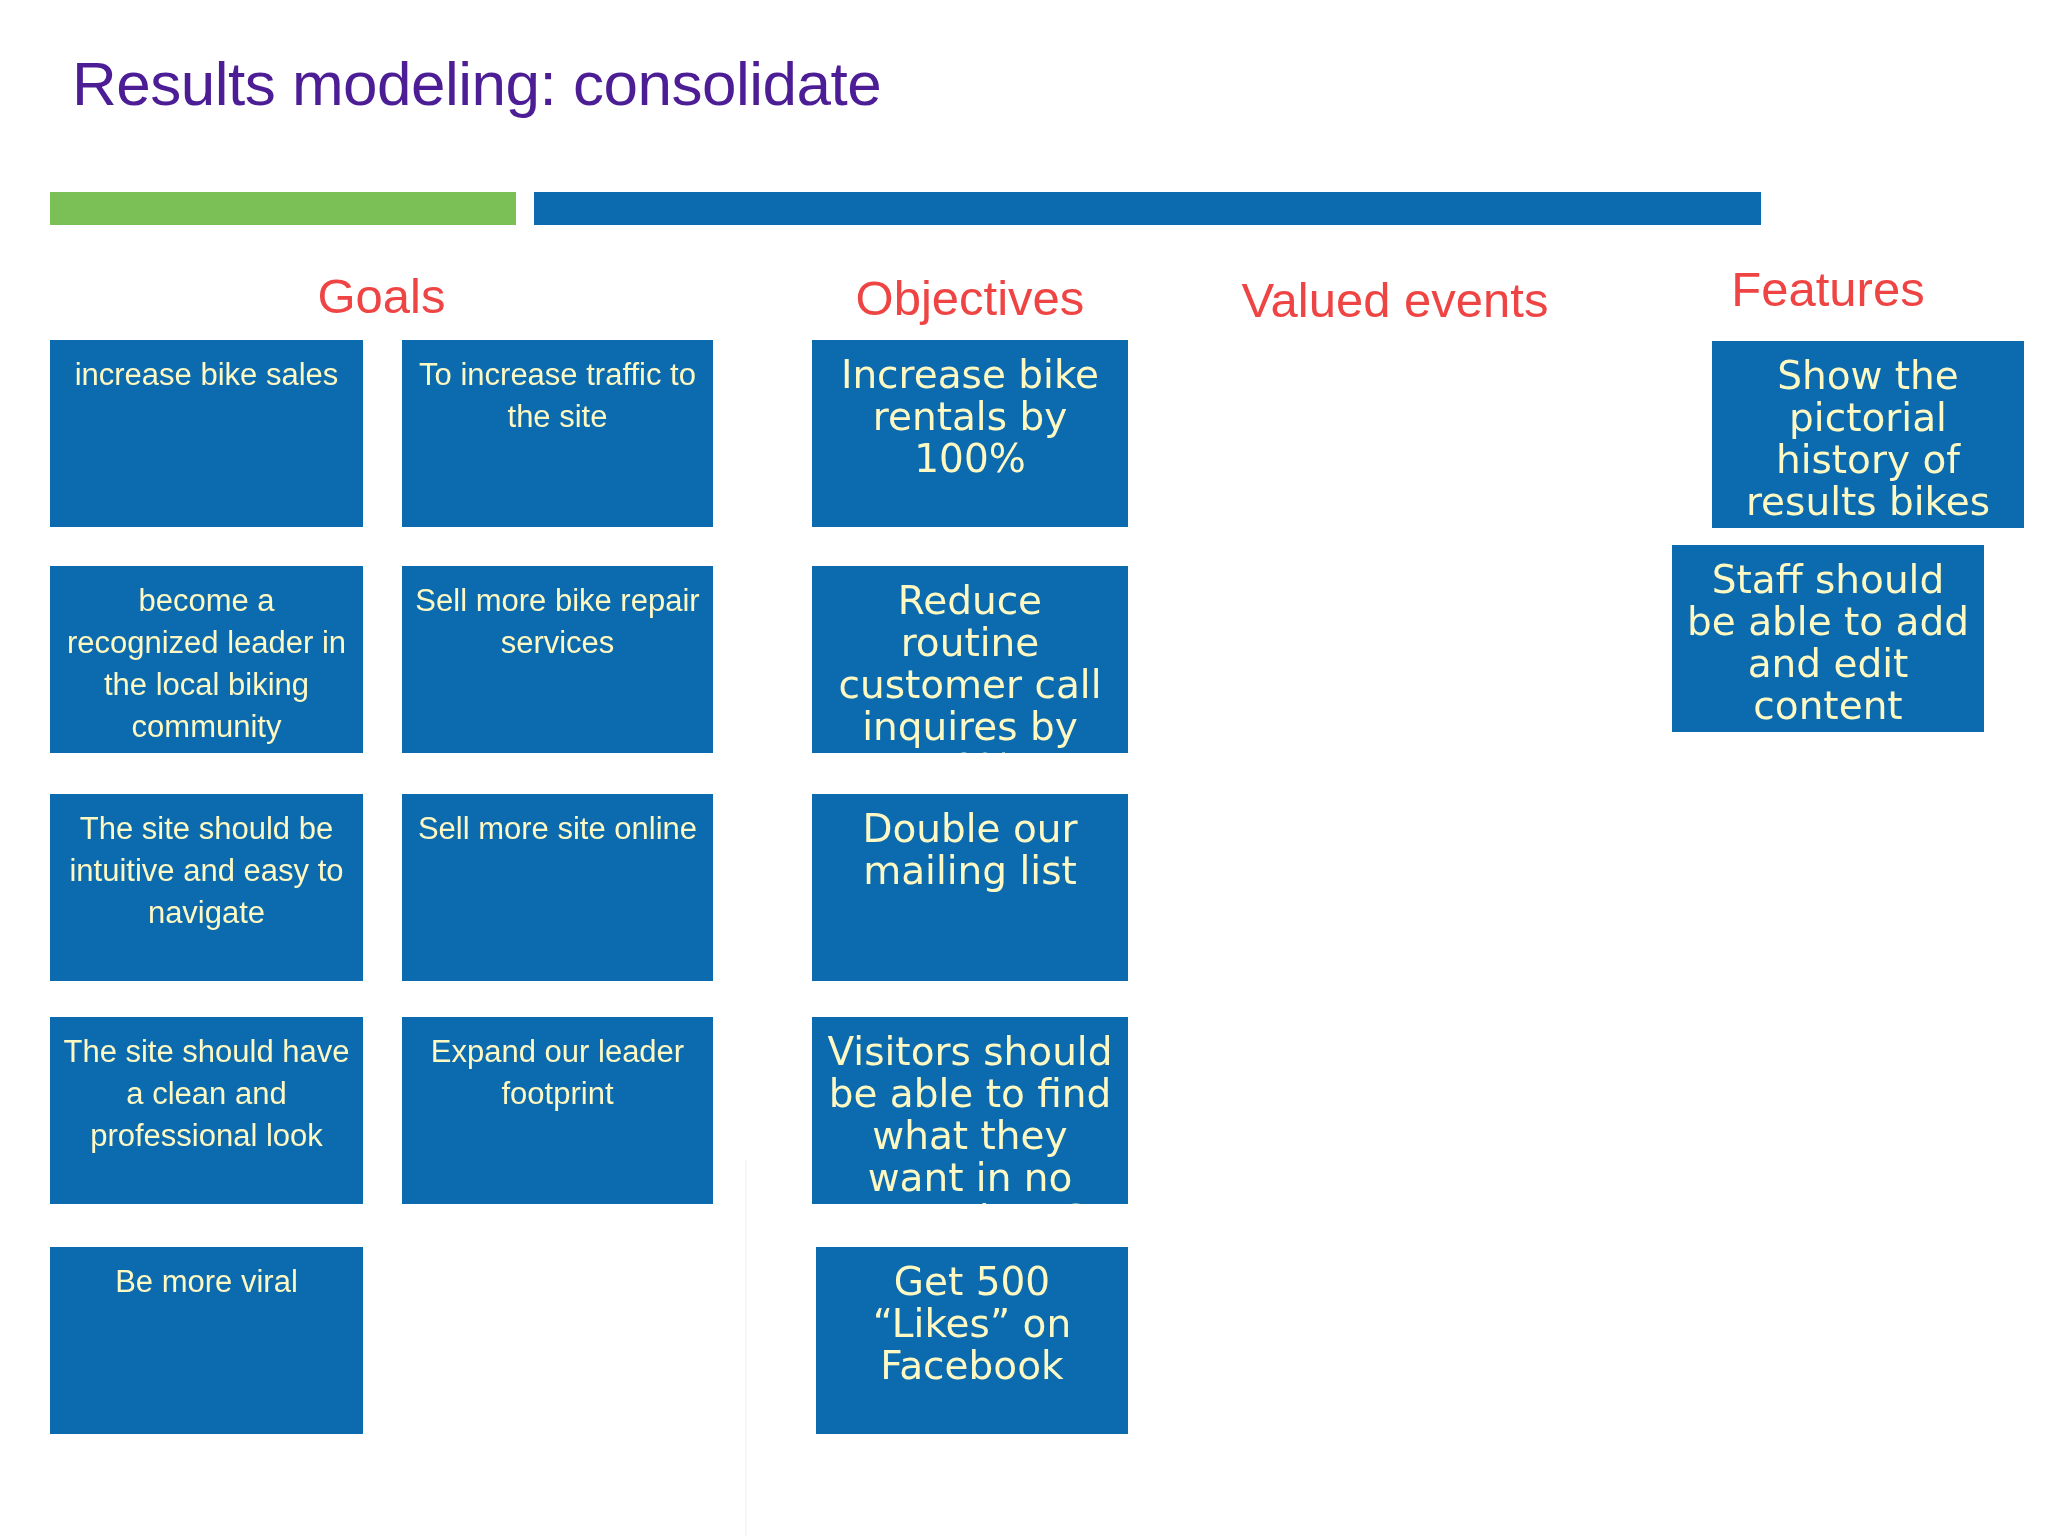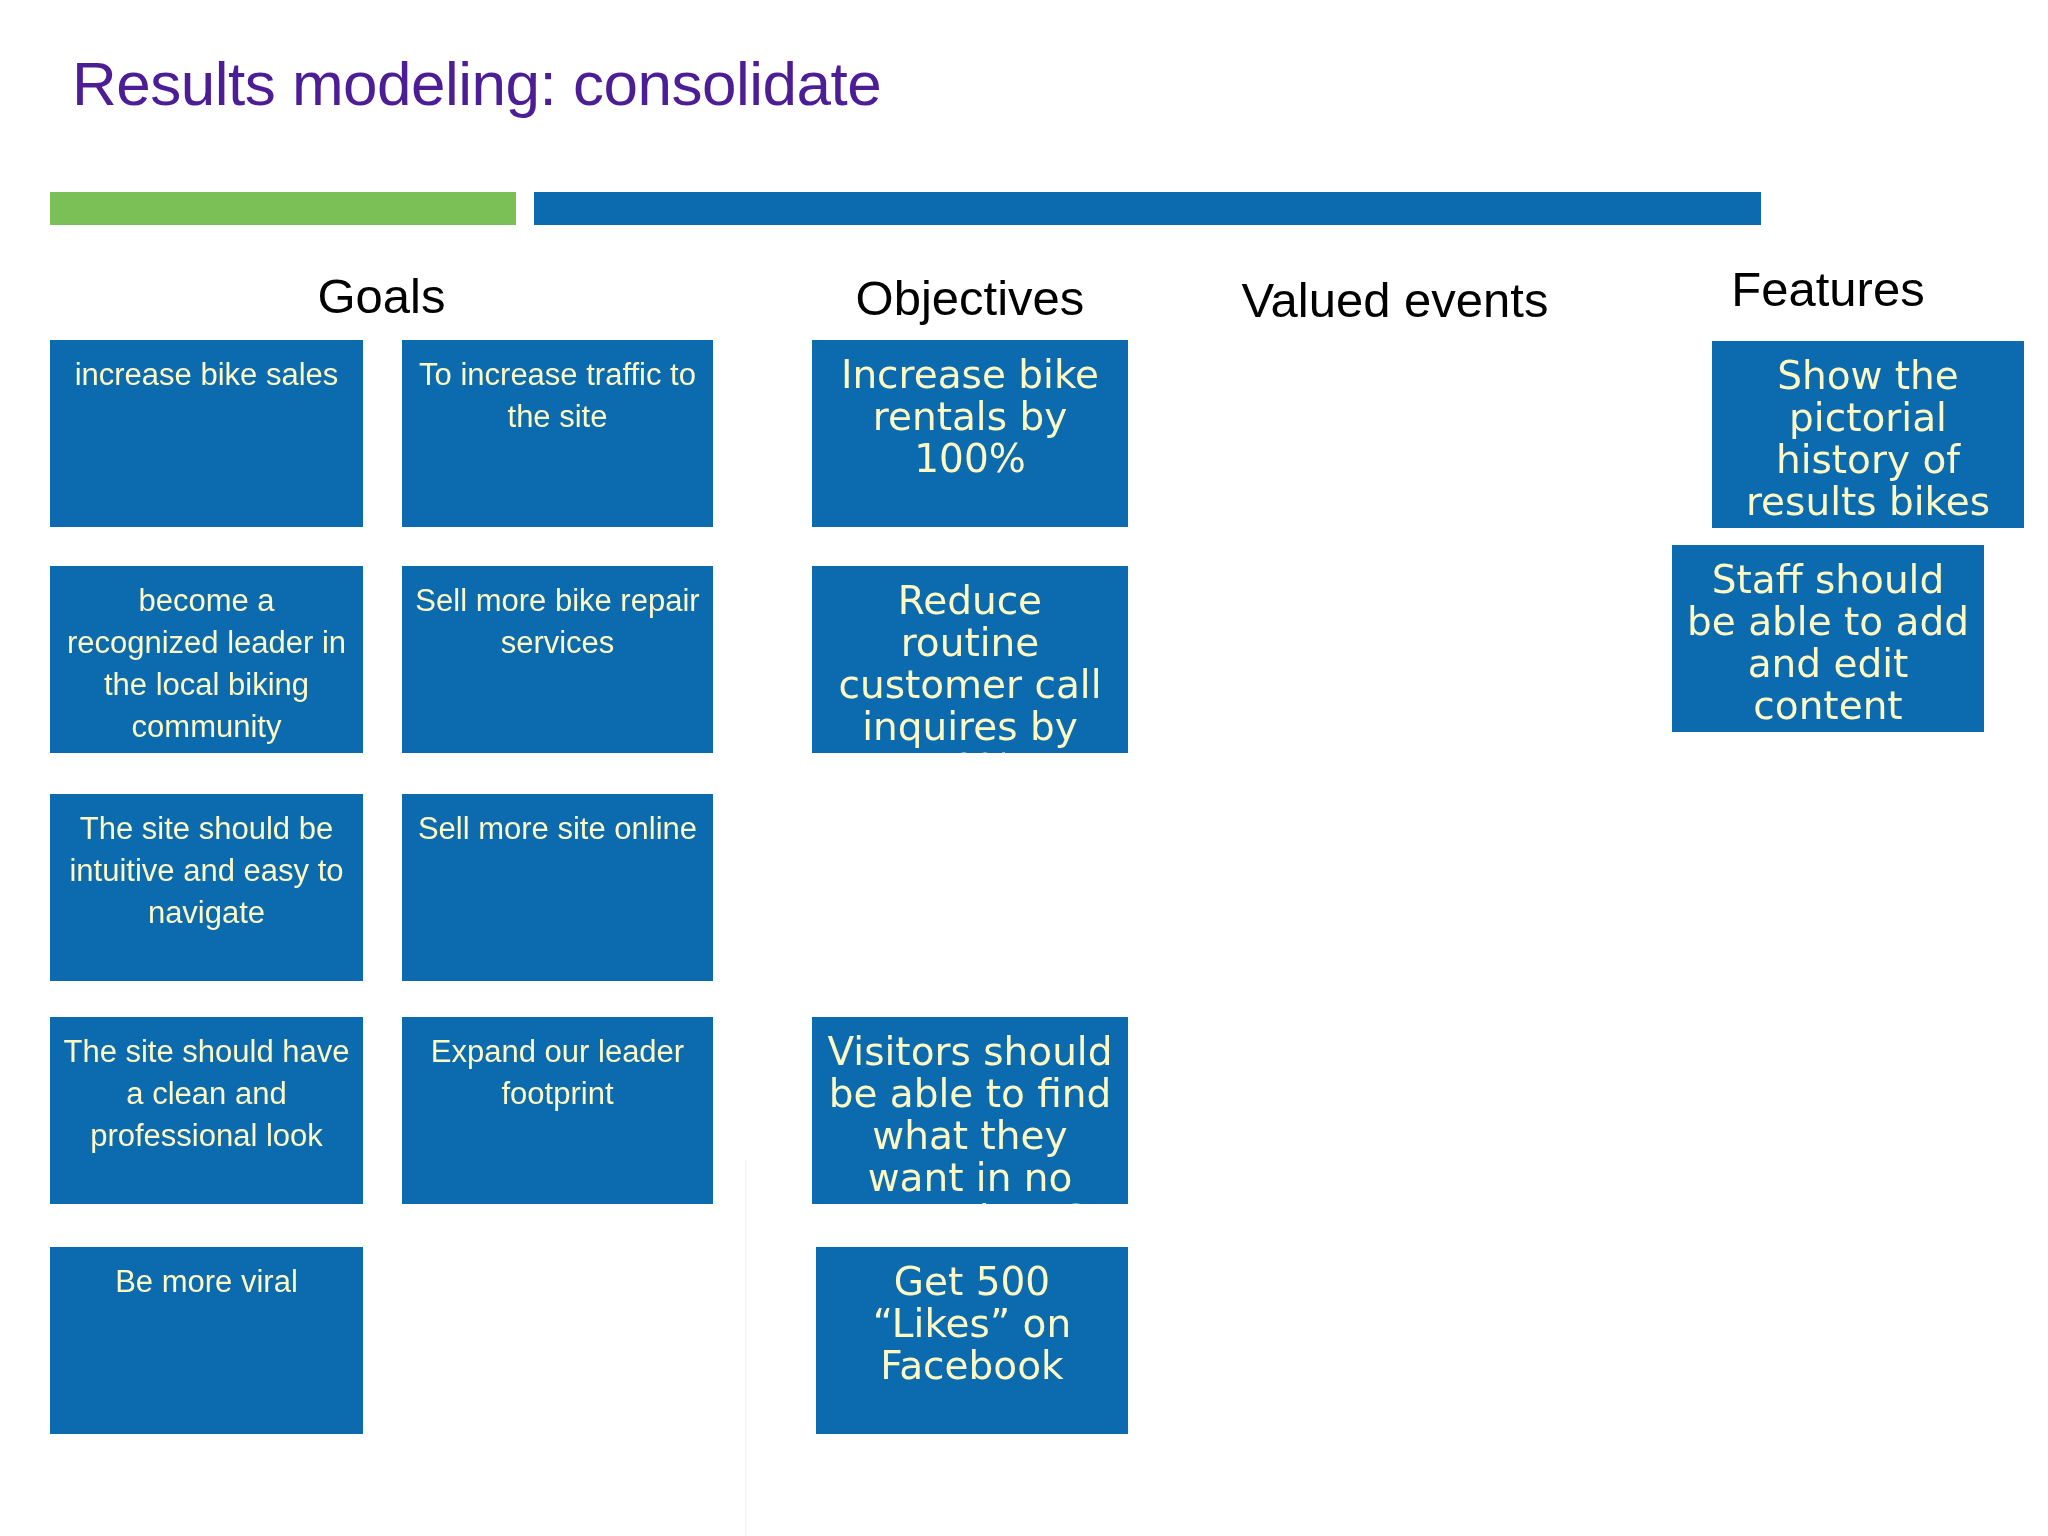--- a/index.html
+++ b/index.html
@@ -46,21 +46,21 @@
     width: 1227px;
     background: #0C6BAF;
   }
 
   
   .col-header {
     position: absolute;
     font-family: "Liberation Sans", sans-serif;
     font-size: 49px;
     font-weight: 400;
-    color: #000000;
+    color: #ef4444;
     white-space: nowrap;
     text-align: center;
   }
   #hdr-goals       { left: 50px;   top: 268px; width: 663px; }
   #hdr-objectives  { left: 812px;  top: 270px; width: 316px; }
   #hdr-valued      { left: 1180px; top: 272px; width: 430px; }
   #hdr-features    { left: 1672px; top: 261px; width: 312px; }
 
   
   .card {
@@ -167,20 +167,23 @@
   <div class="card goals" id="c-g-b4">
     <span class="card-text">Expand our leader footprint</span>
   </div>
 
   <div class="card objectives" id="c-o1">
     <span class="card-text">Increase bike rentals by 100%</span>
   </div>
   <div class="card objectives" id="c-o2">
     <span class="card-text">Reduce routine customer call inquires by 50%</span>
   </div>
+  <div class="card objectives" id="c-o3">
+    <span class="card-text">Double our mailing list</span>
+  </div>
   <div class="card objectives" id="c-o4">
     <span class="card-text">Visitors should be able to find what they want in no more than 3 clicks</span>
   </div>
   <div class="card objectives" id="c-o5">
     <span class="card-text">Get 500 “Likes” on Facebook</span>
   </div>
 
   <div class="card features" id="c-f1">
     <span class="card-text">Show the pictorial history of results bikes</span>
   </div>

